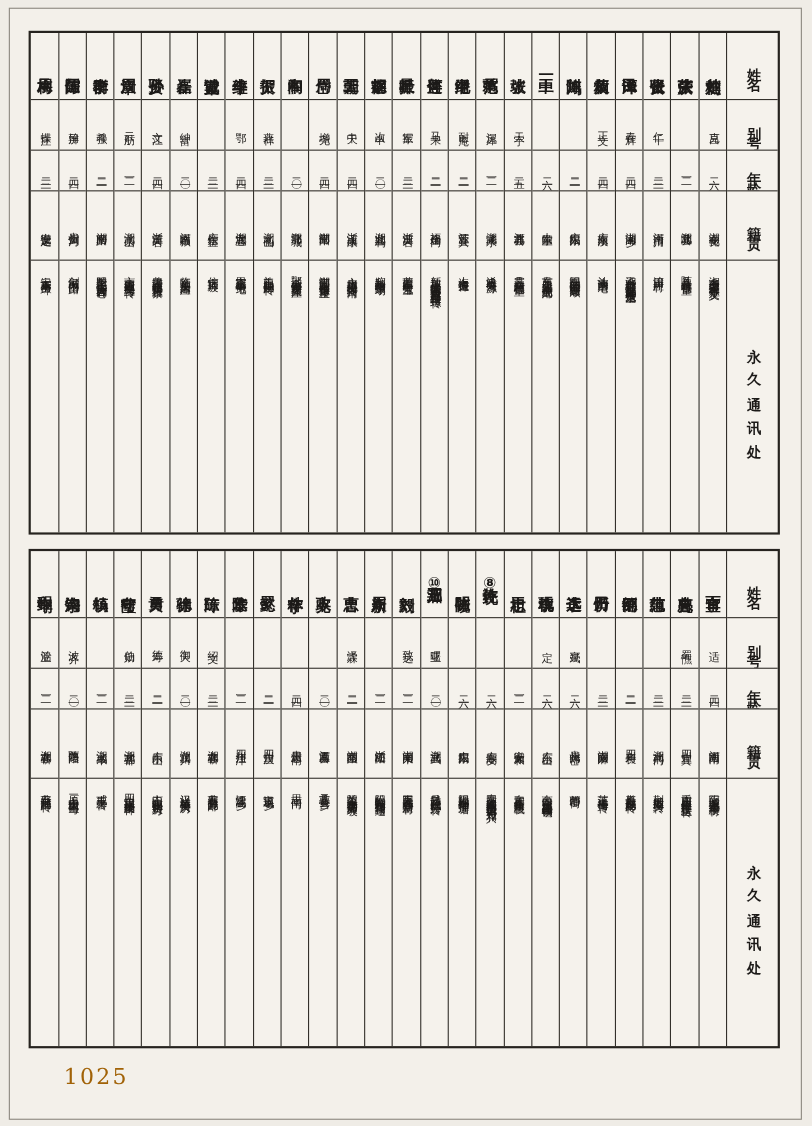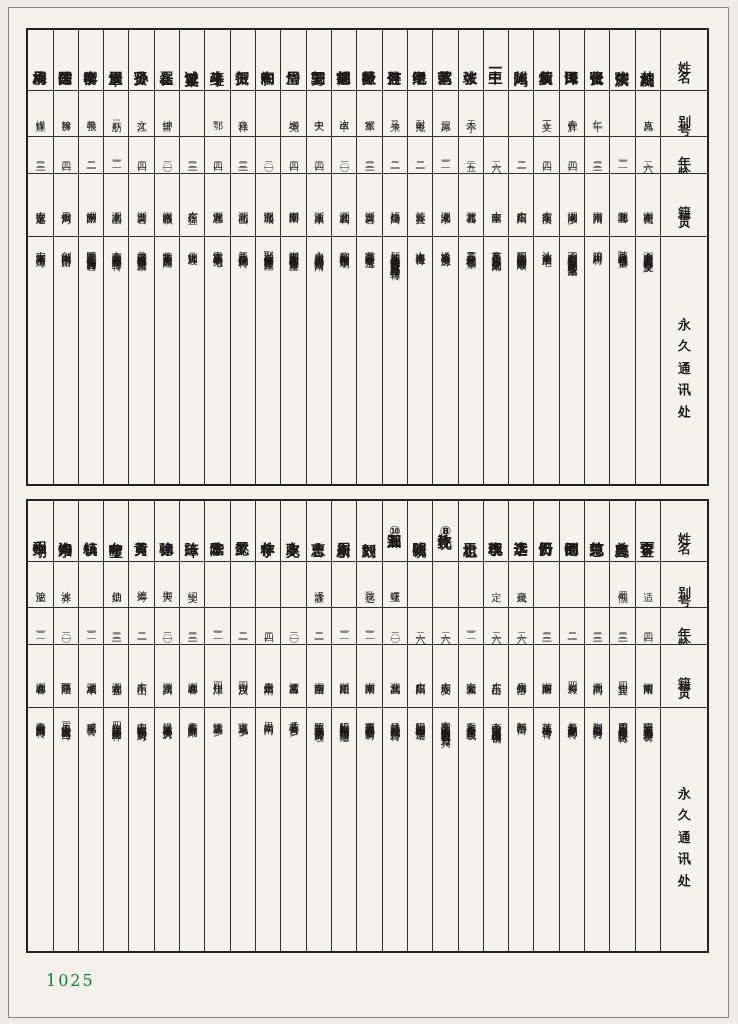--- a/index.html
+++ b/index.html
@@ -62,23 +62,23 @@
   .header-col .c-age > span,
   .header-col .c-origin > span{letter-spacing:9px;}
   .header-col .c-alias{font-size:13px;}
   .header-col .c-age{font-size:13px;}
   .header-col .c-origin{font-size:13px;}
   .header-col .c-addr{
     font-size:13px;align-items:center;padding-top:0;
   }
   .header-col .c-addr > span{letter-spacing:22px;}
   .page-number{
-    position:absolute;left:20px;bottom:14px;
-    font-size:16px;letter-spacing:2px;
-    color:#15803d;
+    position:absolute;left:32px;bottom:14px;
+    font-size:20px;letter-spacing:2px;
+    color:#a16207;
     font-family:"DejaVu Serif",serif;
   }
 </style>
 </head>
 <body>
 
 <div class="scan-frame"></div>
 
 <div class="page-inner">
 

